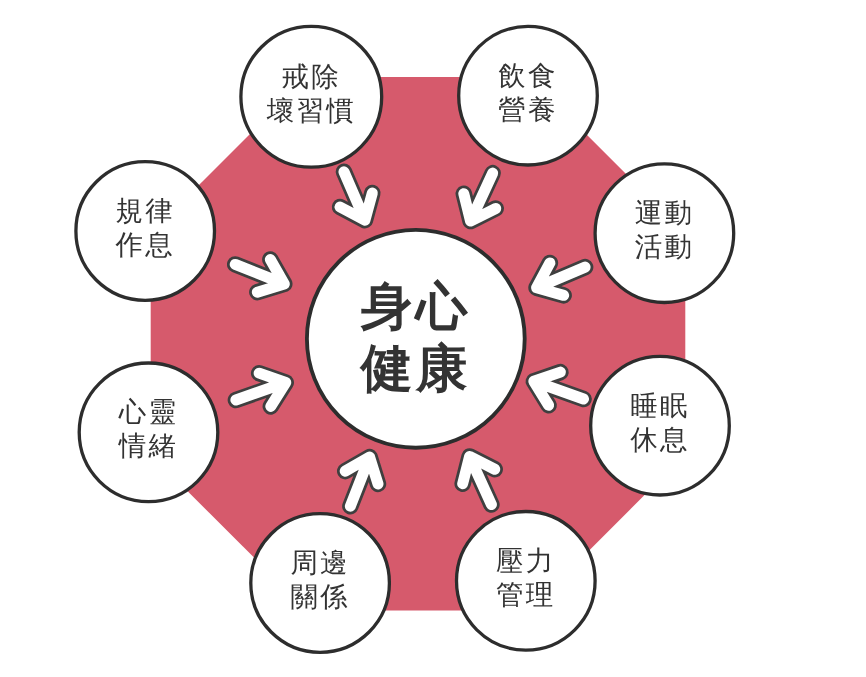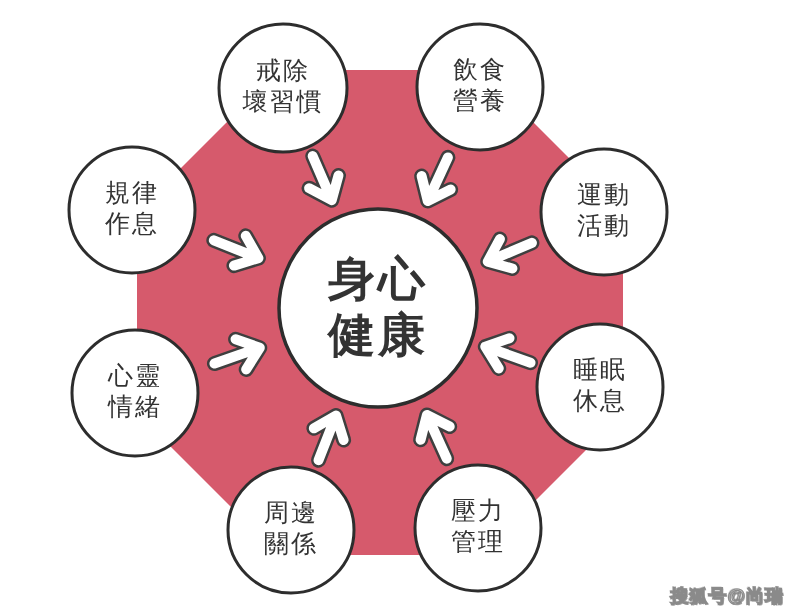--- a/index.html
+++ b/index.html
@@ -143,14 +143,13 @@
       <text class="node-text" x="291" y="512">周邊</text>
       <text class="node-text" x="291" y="543">關係</text>
     </g>
     <g>
       <circle class="node-circle" cx="478" cy="528" r="63"></circle>
       <text class="node-text" x="478" y="510">壓力</text>
       <text class="node-text" x="478" y="541">管理</text>
     </g>
   </svg>
 
-  <div class="watermark">搜狐号@尚瑞</div>
 </div>
 
 </body></html>

